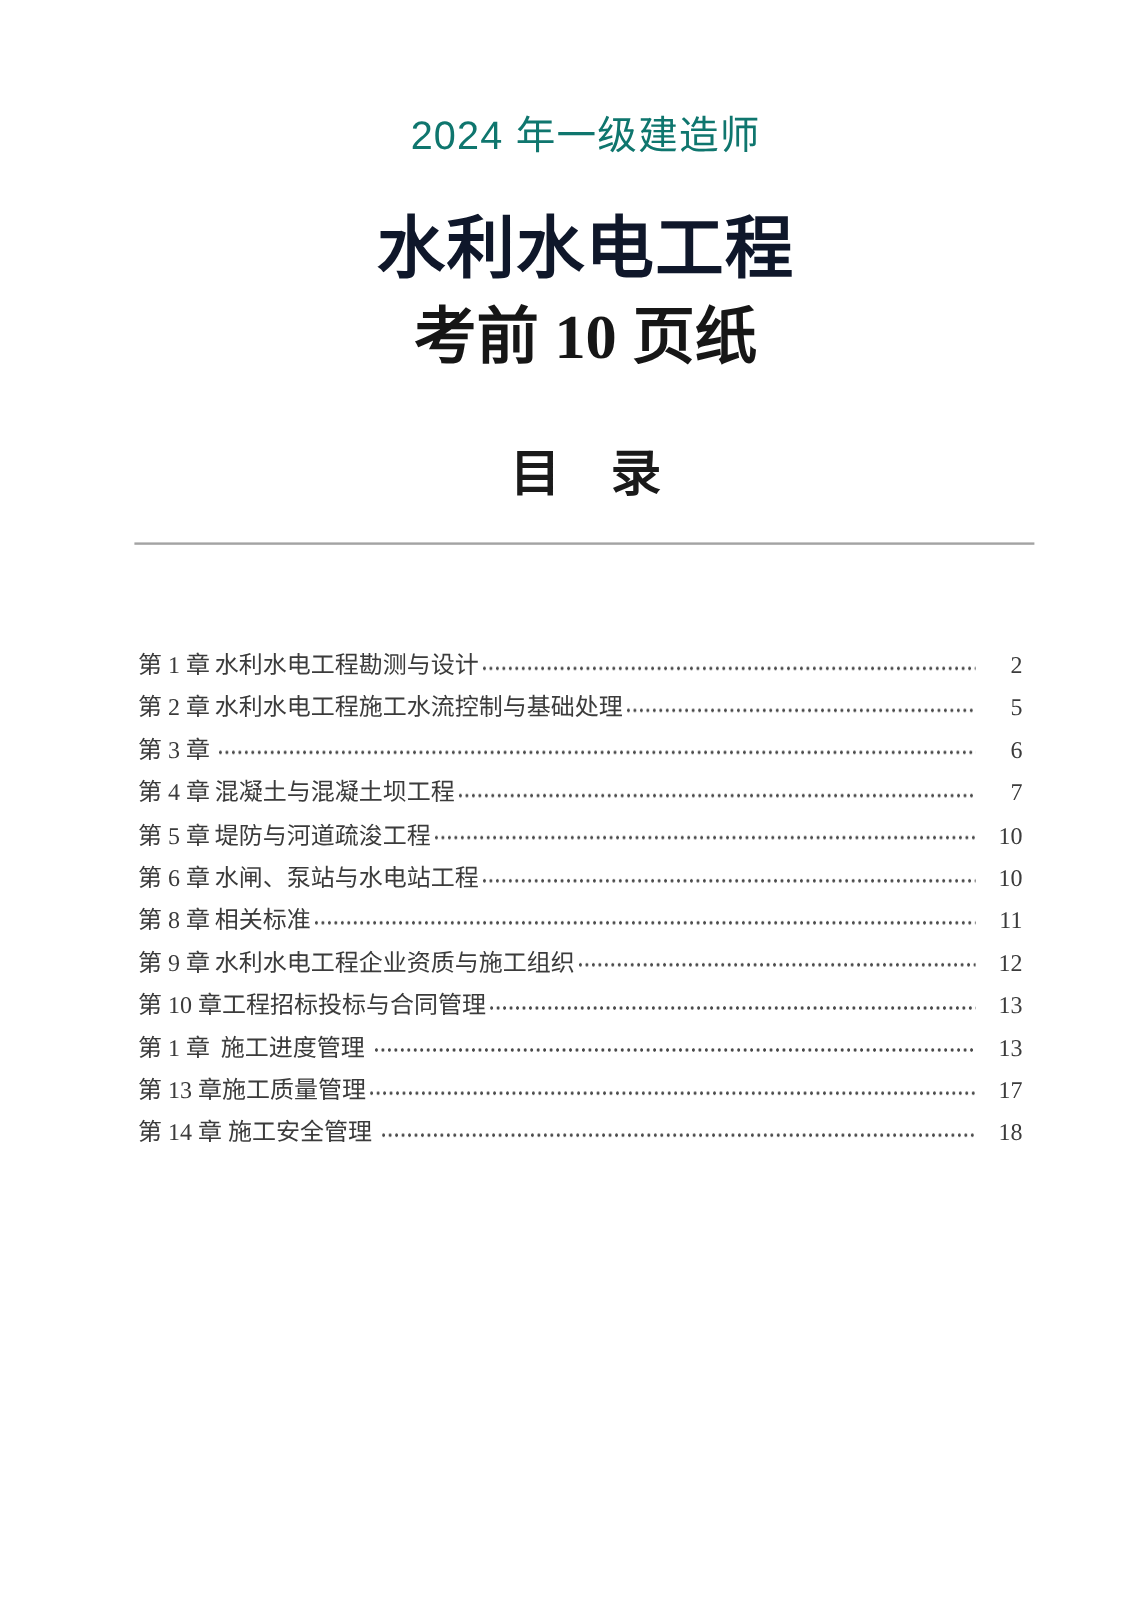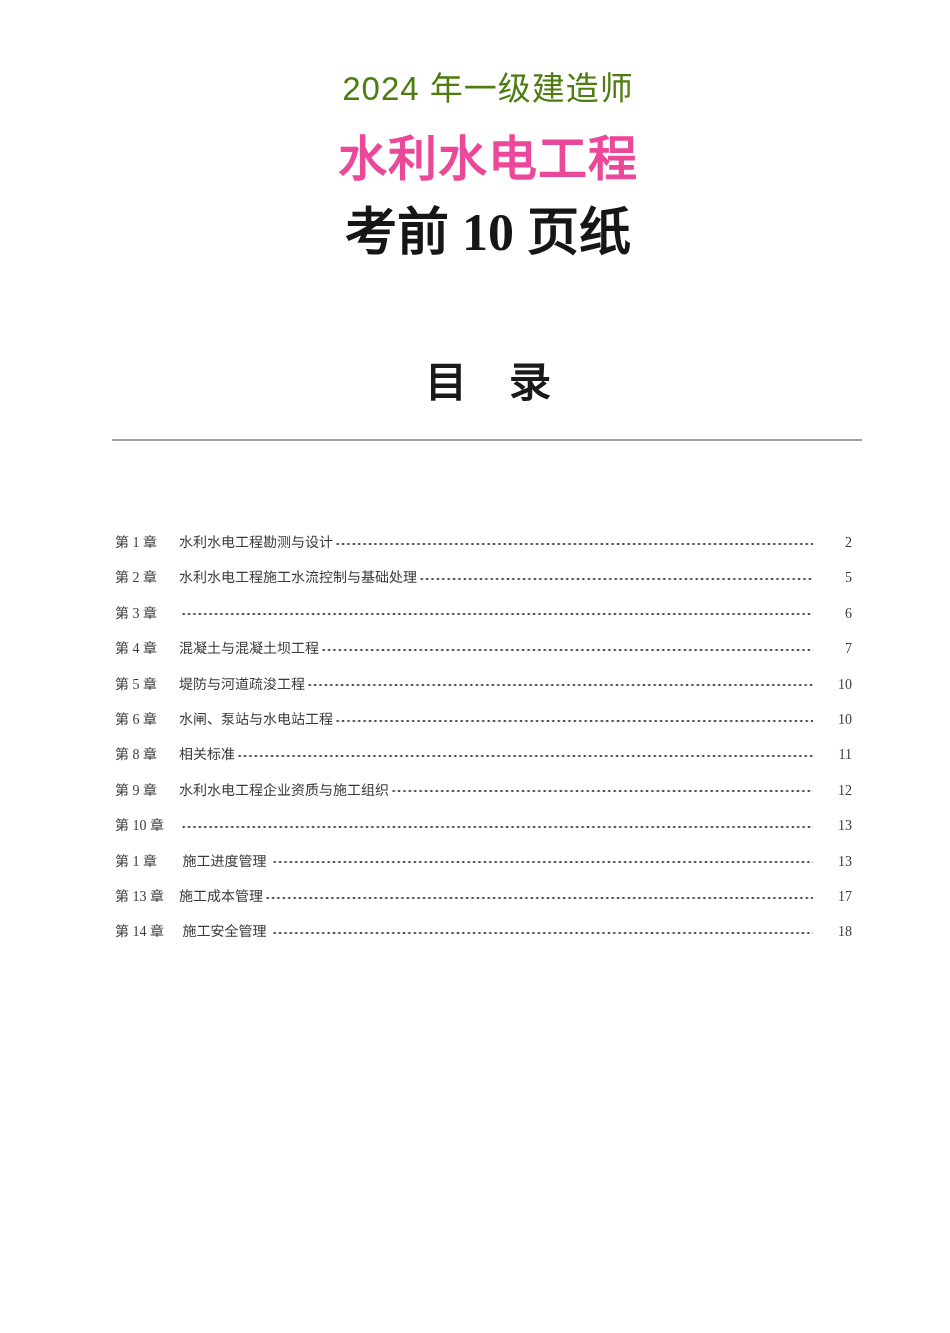--- a/index.html
+++ b/index.html
@@ -14,68 +14,68 @@
     margin: 0 auto;
     background: #ffffff;
     overflow: hidden;
     font-family: "Liberation Serif", "DejaVu Serif", serif;
   }
   .header-block {
     text-align: center;
     margin-left: 26px; 
   }
   .doc-series-title {
-    margin-top: 72px;
+    margin-top: 96px;
     font-family: "Liberation Sans", "DejaVu Sans", sans-serif;
     font-size: 33px;
     line-height: 34px;
     font-weight: 500;
     letter-spacing: 1px;
-    color: #4d7c0f;
+    color: #0f766e;
   }
   .doc-subject-title {
-    margin-top: 30px;
+    margin-top: 55px;
     font-family: "Liberation Sans", "DejaVu Sans", sans-serif;
-    font-size: 49px;
+    font-size: 57px;
     line-height: 46px;
     font-weight: 900;
     letter-spacing: 1px;
-    color: #ec4899;
+    color: #0f172a;
   }
   .doc-main-title {
     margin-top: 24px;
     font-family: "Liberation Serif", "DejaVu Serif", serif;
     font-size: 52px;
     line-height: 54px;
     font-weight: 700;
     color: #161616;
   }
   .toc-heading {
-    margin-top: 100px;
+    margin-top: 64px;
     font-family: "Liberation Serif", "DejaVu Serif", serif;
     font-size: 42px;
     line-height: 46px;
     font-weight: 700;
     color: #1a1a1a;
   }
   .rule {
     margin: 33px 88px 0 112px;
     height: 0;
     border: none;
     border-top: 2px solid #a3a3a3;
   }
   .toc-list {
     margin: 84px 98px 0 115px;
   }
   .toc-row {
     display: flex;
     align-items: baseline;
     height: 35.4px;
     line-height: 35.4px;
-    font-size: 14px;
+    font-size: 20px;
     color: #3b3b3b;
     cursor: pointer;
   }
   .toc-chapter {
     white-space: pre;
     min-width: 64px;
     flex: 0 0 auto;
   }
   .toc-title-text {
     white-space: pre;
@@ -157,32 +157,33 @@
       <span class="toc-page">11</span>
     </div>
       <div class="toc-row">
       <span class="toc-chapter">第 9 章</span>
       <span class="toc-title-text">水利水电工程企业资质与施工组织</span>
       <span class="toc-leader"></span>
       <span class="toc-page">12</span>
     </div>
       <div class="toc-row">
       <span class="toc-chapter">第 10 章</span>
+      <span class="toc-title-text">工程招标投标与合同管理</span>
       <span class="toc-leader"></span>
       <span class="toc-page">13</span>
     </div>
       <div class="toc-row">
       <span class="toc-chapter">第 1 章</span>
       <span class="toc-title-text"> 施工进度管理 </span>
       <span class="toc-leader"></span>
       <span class="toc-page">13</span>
     </div>
       <div class="toc-row">
       <span class="toc-chapter">第 13 章</span>
-      <span class="toc-title-text">施工成本管理</span>
+      <span class="toc-title-text">施工质量管理</span>
       <span class="toc-leader"></span>
       <span class="toc-page">17</span>
     </div>
       <div class="toc-row">
       <span class="toc-chapter">第 14 章</span>
       <span class="toc-title-text"> 施工安全管理 </span>
       <span class="toc-leader"></span>
       <span class="toc-page">18</span>
     </div>
     </div>

